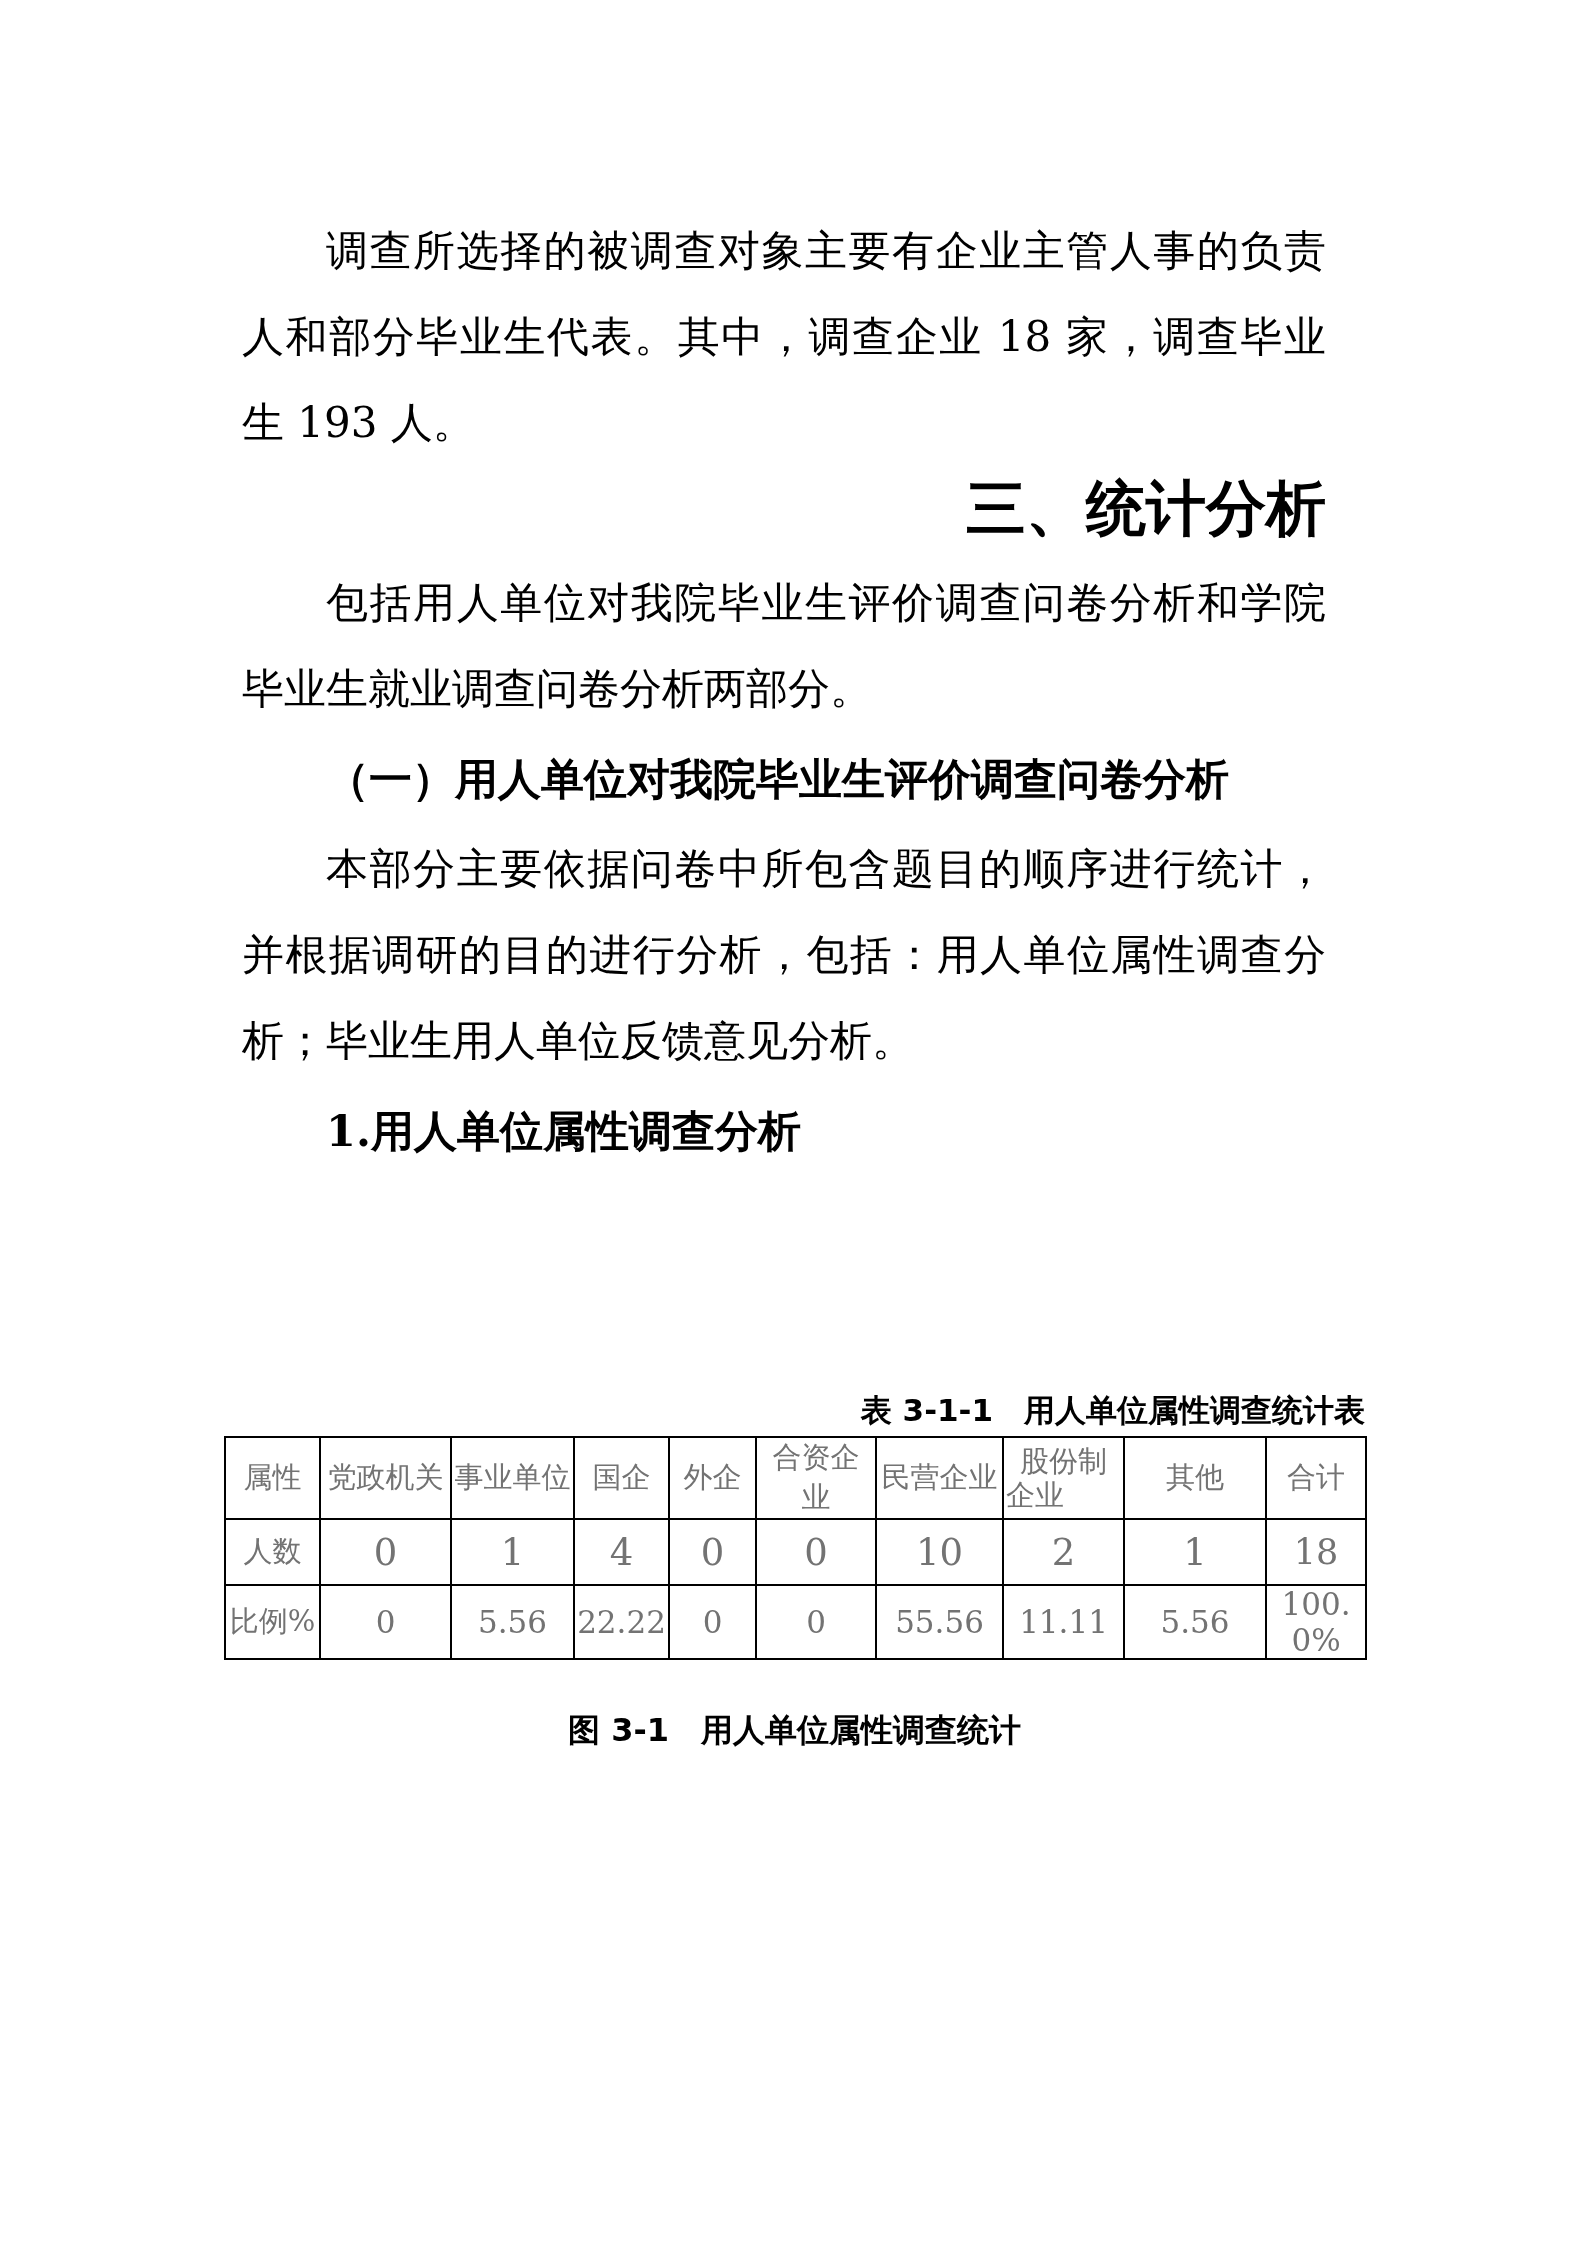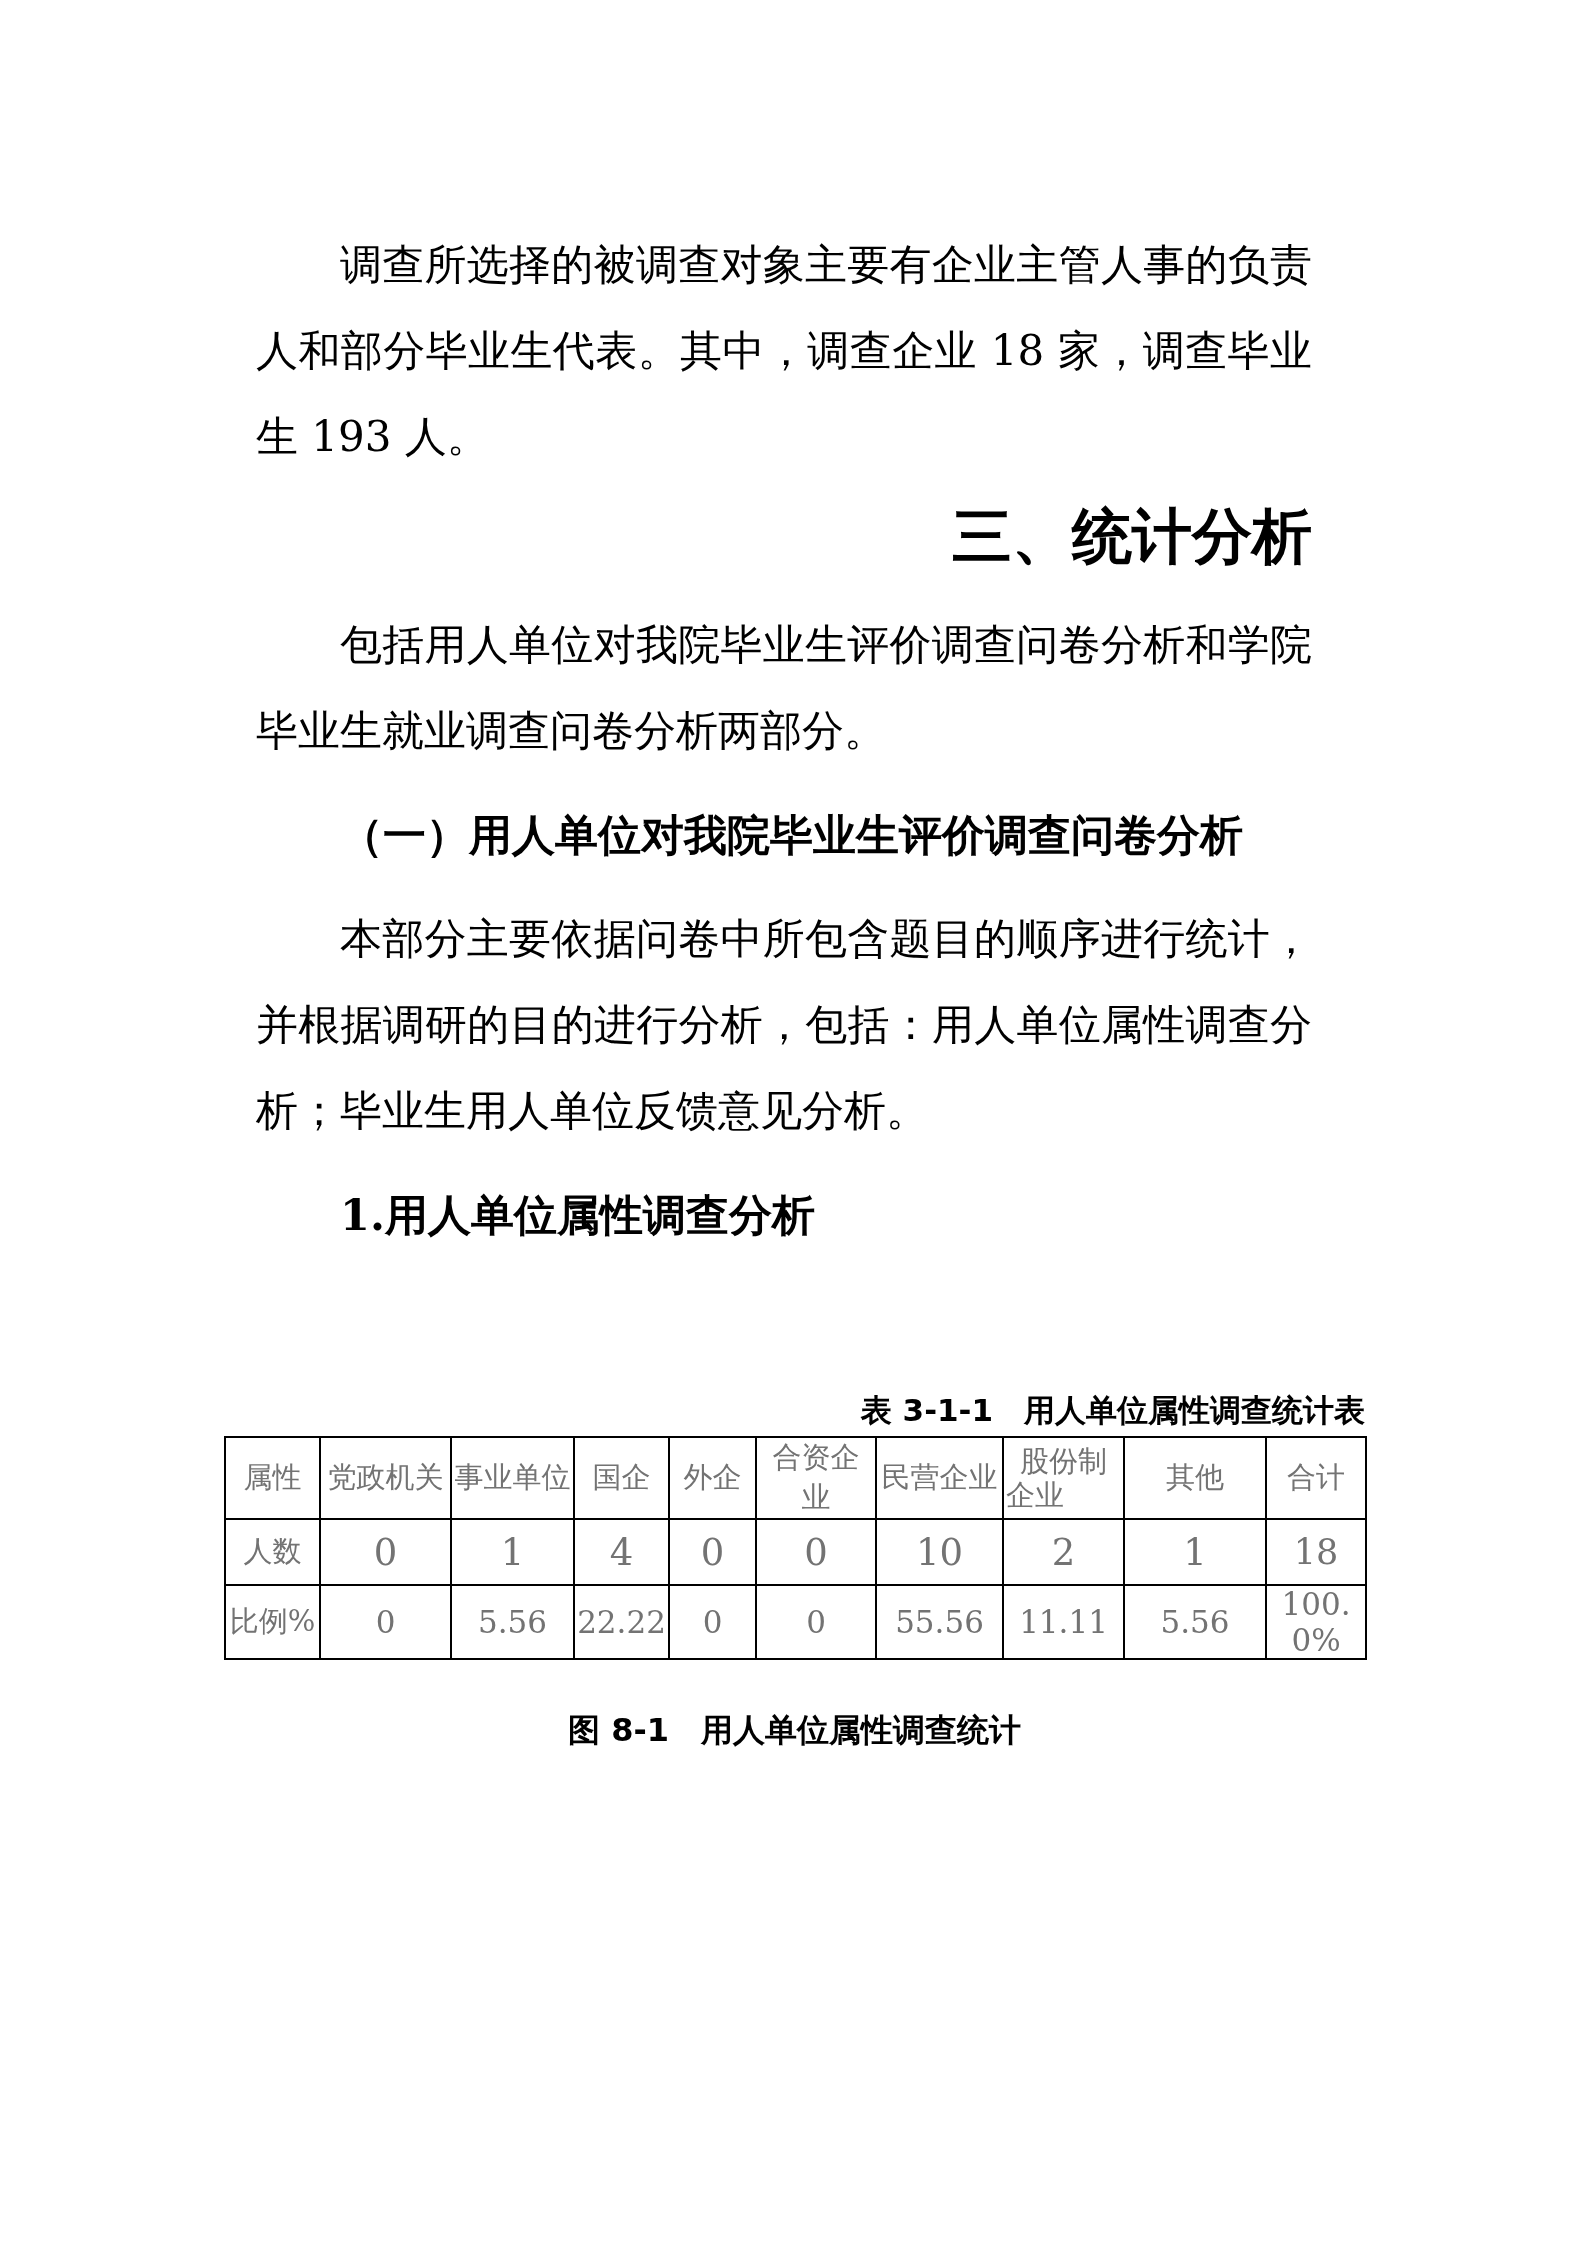--- a/index.html
+++ b/index.html
@@ -18,21 +18,21 @@
     top: 204px;
     left: 238px;
     width: 1092px;
     font-size: 42px;
     line-height: 86px;
     text-align: justify;
     text-justify: inter-character;
     color: #000000;
   }
   .doc-flow p, .doc-flow h2, .doc-flow h3, .doc-flow h4 {
-    margin: 18px;
+    margin: 4px;
     padding: 0;
     font-size: 42px;
     line-height: 86px;
     font-weight: normal;
     text-indent: 84px;
   }
   .doc-flow p { text-align: justify; text-align-last: left; }
   h2.hei-heading {
     font-family: Liberation Mono, monospace;
     font-weight: bold;
@@ -165,15 +165,15 @@
         <td class="num">0</td>
         <td class="num">0</td>
         <td class="num">55.56</td>
         <td class="num">11.11</td>
         <td class="num">5.56</td>
         <td class="num">100. 0%</td>
       </tr>
     </tbody>
   </table>
 
-  <div class="figure-caption">图 8-1　用人单位属性调查统计</div>
+  <div class="figure-caption">图 3-1　用人单位属性调查统计</div>
 
 </div>
 
 </body></html>

